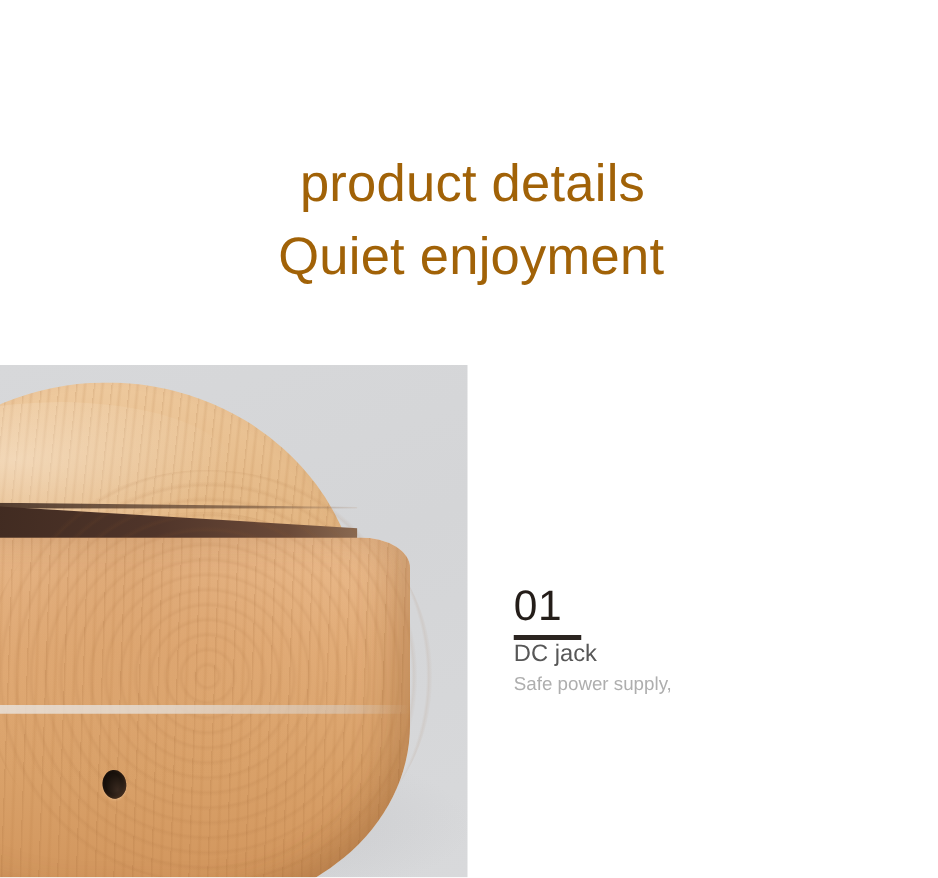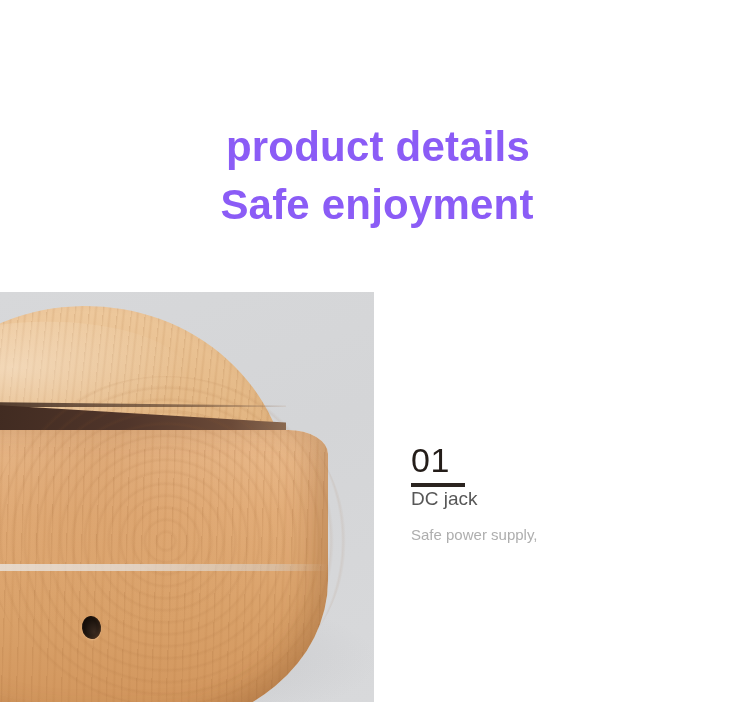--- a/index.html
+++ b/index.html
@@ -22,24 +22,24 @@
   
   .heading-block {
     position: absolute;
     left: 0;
     top: 118px;
     width: 750px;
     text-align: center;
   }
   .heading-line {
     display: block;
-    color: #8b5cf6;
+    color: #a16207;
     font-size: 42px;
     line-height: 58px;
-    font-weight: 700;
+    font-weight: 400;
     letter-spacing: 0.2px;
     white-space: nowrap;
   }
   .heading-line.line-1 { margin-left: 6px; }
   .heading-line.line-2 { margin-left: 4px; }
 
   
   .photo {
     position: absolute;
     left: 0;
@@ -194,21 +194,21 @@
     border-radius: 50%;
     background: radial-gradient(ellipse at 62% 72%, #3a2a20 0%, #1a120c 55%, #0d0806 100%);
     box-shadow: 0 1px 2px rgba(255,225,190,0.35), inset -1px -1px 3px rgba(90,60,40,0.6);
     transform: rotate(-6deg);
   }
 
   
   .info {
     position: absolute;
     left: 411px;
-    top: 441px;
+    top: 466px;
     width: 280px;
   }
   .info-number {
     display: block;
     color: #241d19;
     font-size: 34px;
     line-height: 38px;
     font-weight: 400;
     letter-spacing: 0.5px;
   }
@@ -221,36 +221,35 @@
   }
   .info-title {
     display: block;
     color: #575757;
     font-size: 19px;
     line-height: 24px;
     font-weight: 400;
   }
   .info-desc {
     display: block;
-    margin-top: 12px;
     color: #aeaeae;
     font-size: 15px;
     line-height: 24px;
     font-weight: 400;
   }
   .info-desc .desc-line { display: block; }
 </style>
 </head>
 <body>
 
 <div id="page">
 
   <div class="heading-block">
     <span class="heading-line line-1">product details</span>
-    <span class="heading-line line-2">Safe enjoyment</span>
+    <span class="heading-line line-2">Quiet enjoyment</span>
   </div>
 
   <div class="photo">
     <div class="photo-inner">
       <div class="floor-shade"></div>
 
       <div class="lid">
         <div class="lid-grain-rings"></div>
         <div class="lid-sheen"></div>
       </div>

